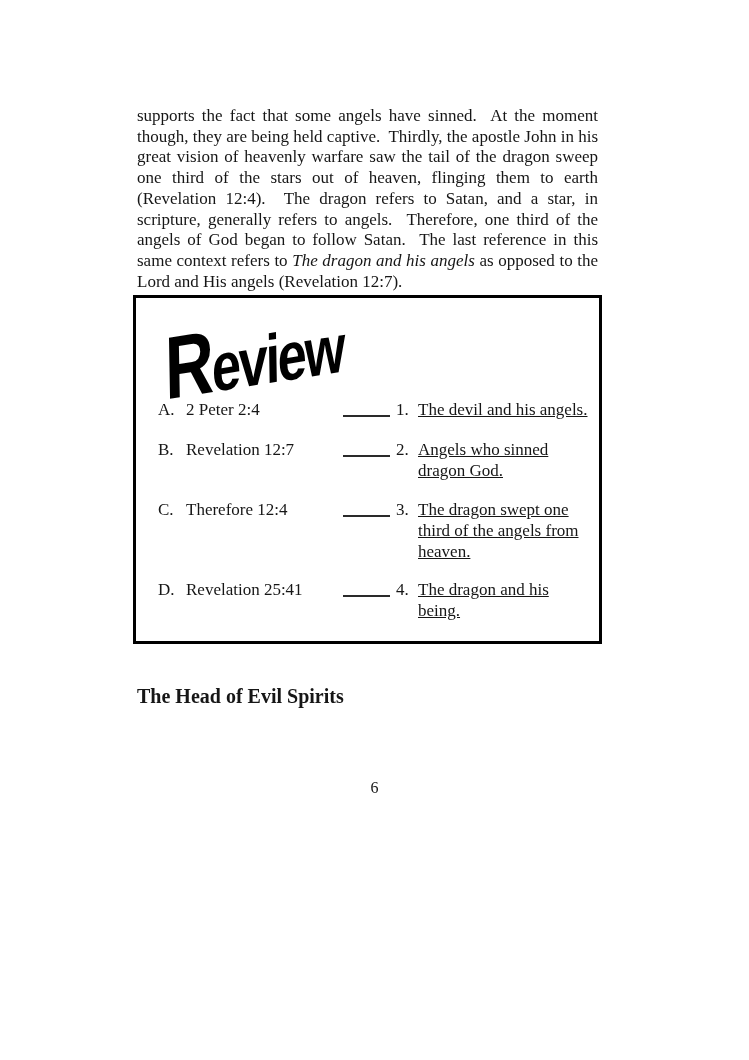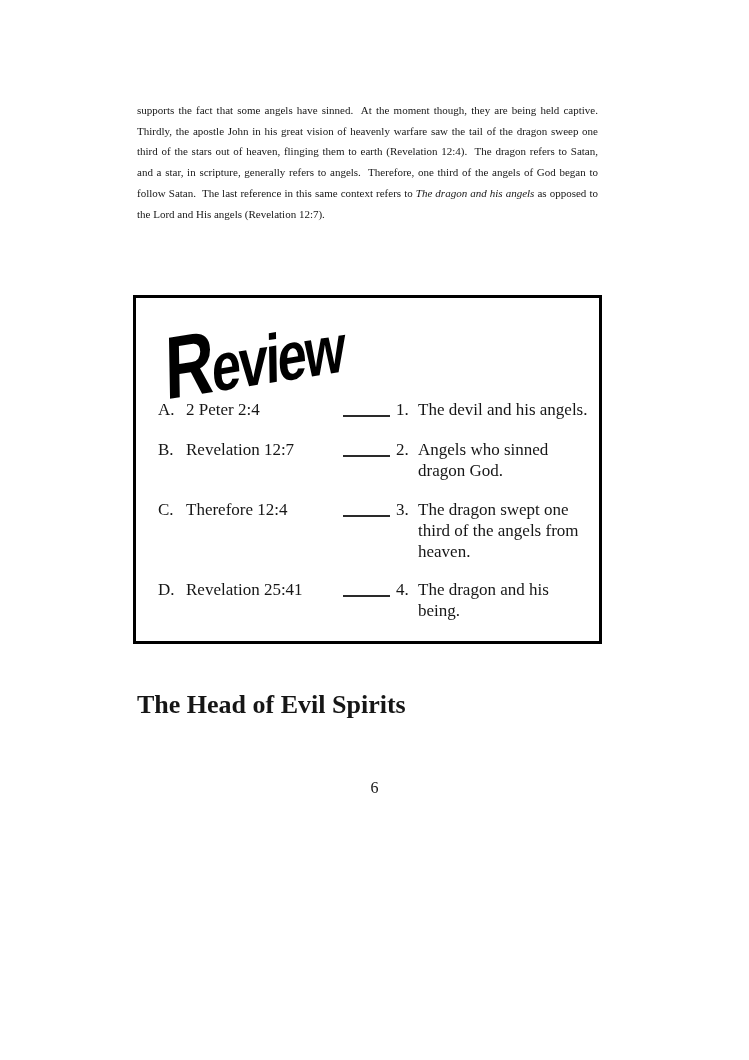--- a/index.html
+++ b/index.html
@@ -16,21 +16,21 @@
     font-family: "Liberation Serif", serif;
     overflow: hidden;
   }
 
   
   .intro-paragraph {
     position: absolute;
     left: 137px;
     top: 89px;
     width: 461px;
-    font-size: 11px;
+    font-size: 17px;
     line-height: 20.7px;
     text-align: justify;
     white-space: pre-wrap;
   }
   .intro-paragraph .italic { font-style: italic; }
 
   
   .review-box {
     position: absolute;
     left: 133px;
@@ -82,28 +82,28 @@
   .verse-ref      { position: absolute; left: 50px;  }
   .answer-blank   {
     position: absolute;
     left: 207px;
     width: 47px;
     height: 18px;
     border-bottom: 2px solid #2a2a2a;
     box-sizing: border-box;
   }
   .phrase-number  { position: absolute; left: 260px; }
-  .phrase-text    { position: absolute; left: 282px; white-space: pre; }
+  .phrase-text    { position: absolute; left: 282px; white-space: pre; text-decoration: underline; }
 
   
   .section-heading {
     position: absolute;
     left: 137px;
     top: 668px;
-    font-size: 26px;
+    font-size: 20px;
     font-weight: bold;
     white-space: nowrap;
   }
   .closing-paragraph {
     position: absolute;
     left: 137px;
     top: 712px;
     width: 461px;
     font-size: 17px;
     line-height: 20.7px;

